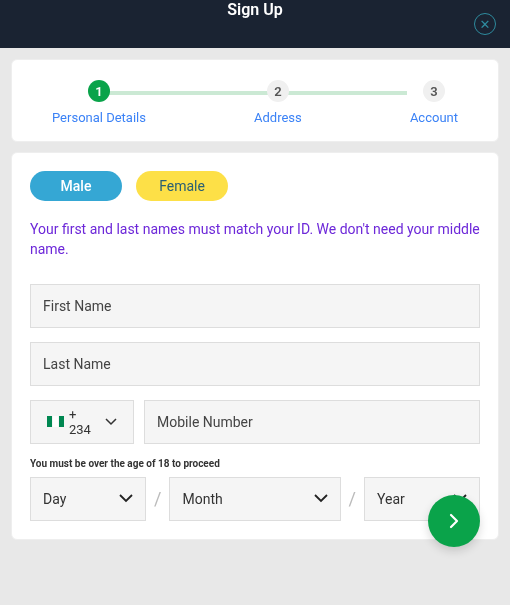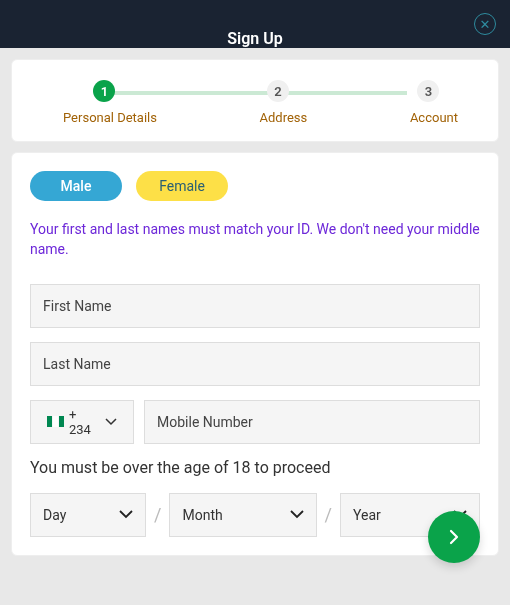--- a/index.html
+++ b/index.html
@@ -11,21 +11,21 @@
     body {
       width: 510px;
       height: 605px;
       background: #e8e8e8;
       overflow: hidden;
     }
     .header {
       background: #1a2332;
       height: 48px;
       display: flex;
-      align-items: flex-end;
+      align-items: flex-start;
       justify-content: center;
       position: relative;
       color: #fff;
     }
     .header-title {
       font-size: 16px;
       font-weight: 600;
     }
     .close-btn {
       position: absolute;
@@ -87,23 +87,22 @@
     .step-circle.active {
       background: #0aa34a;
       color: #fff;
     }
     .step-circle.inactive {
       background: #f0f0f0;
       color: #555;
     }
     .step-label {
       font-size: 13px;
-      color: #a16207;
+      color: #3b82f6;
       white-space: nowrap;
-      margin-left: 11px;
     }
     .form-card {
       background: #fff;
       border-radius: 6px;
       margin-top: 10px;
       padding: 18px 18px 18px;
       border: 1px solid #eee;
       position: relative;
     }
     .gender-toggle {
@@ -179,23 +178,24 @@
     .phone-input {
       flex: 1;
       height: 44px;
       border: 1px solid #ddd;
       background: #f5f5f5;
       padding: 10px 12px;
       font-size: 14px;
     }
     .phone-input::placeholder { color: #444; }
     .age-note {
-      font-size: 16px;
+      font-size: 10px;
       color: #333;
-      margin-bottom: 16px;
+      margin-bottom: 8px;
+      font-weight: bold;
     }
     .dob-label {
       font-size: 12px;
       color: #555;
       margin-bottom: 10px;
     }
     .dob-row {
       display: flex;
       align-items: center;
       gap: 8px;
@@ -208,21 +208,21 @@
       align-items: center;
       justify-content: space-between;
       padding: 0 12px;
       cursor: pointer;
       font-size: 14px;
       color: #333;
       gap: 48px;
     }
     .dob-select.day { width: 116px; }
     .dob-select.month { flex: 1; }
-    .dob-select.year { width: 140px; }
+    .dob-select.year { width: 116px; }
     .slash {
       color: #bbb;
       font-size: 18px;
     }
     .fab {
       position: absolute;
       right: 18px;
       bottom: -8px;
       width: 52px;
       height: 52px;

